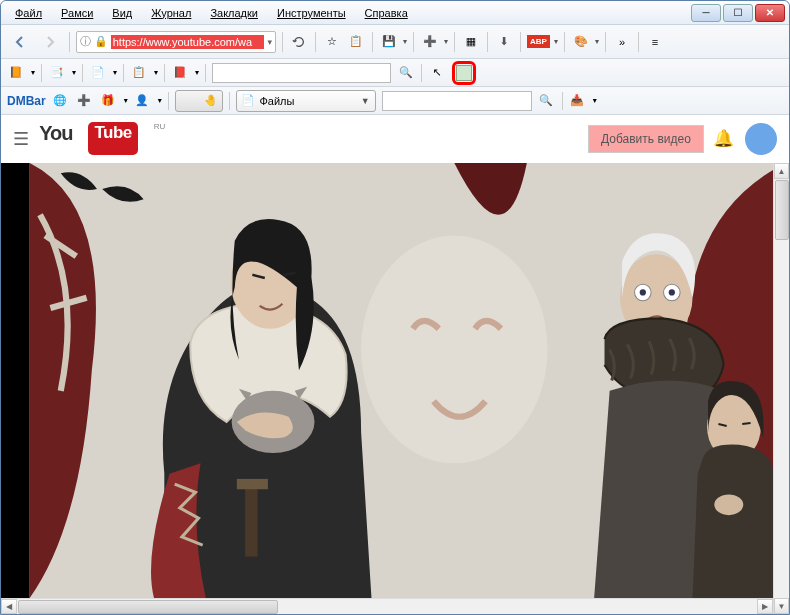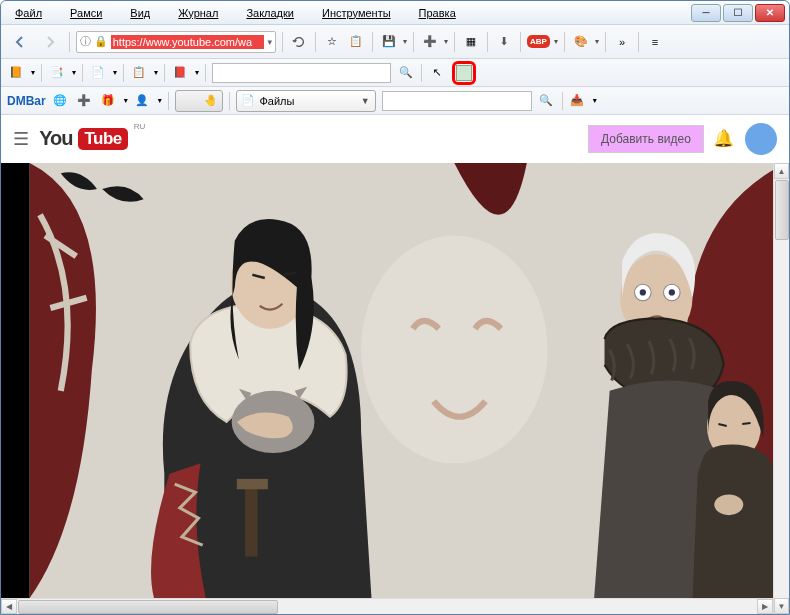--- a/index.html
+++ b/index.html
@@ -1,21 +1,21 @@
 <!DOCTYPE html>
 <html><head>
 <meta charset="utf-8">
 <style>
 * { margin: 0; padding: 0; box-sizing: border-box; }
 body { font-family: Tahoma, Arial, sans-serif; font-size: 11px; background: #fff; width: 790px; height: 615px; overflow: hidden; position: relative; }
 
 
 .window { border: 1px solid #5a7fa8; border-radius: 6px 6px 0 0; height: 615px; display: flex; flex-direction: column; background: #fff; }
 .titlebar { height: 24px; background: linear-gradient(#fdfdfe, #e8eef7); border-radius: 6px 6px 0 0; display: flex; align-items: center; padding: 0 4px; border-bottom: 1px solid #c8d3e0; }
-.menubar { display: flex; gap: 16px; padding-left: 4px; align-items: flex-end; }
+.menubar { display: flex; gap: 7px; padding-left: 4px; align-items: flex-end; }
 .menuitem { padding: 2px 6px; cursor: default; }
 .menuitem u { text-decoration: underline; }
 .win-controls { margin-left: auto; display: flex; gap: 2px; }
 .win-btn { width: 30px; height: 18px; border-radius: 3px; display: flex; align-items: center; justify-content: center; font-size: 10px; }
 .win-min { background: linear-gradient(#e8f0fb,#c5d8ef); border: 1px solid #8aa; }
 .win-max { background: linear-gradient(#e8f0fb,#c5d8ef); border: 1px solid #8aa; }
 .win-close { background: linear-gradient(#f08080,#d13c3c); border: 1px solid #a22; color: #fff; font-weight: bold; }
 
 
 .tabstrip { height: 28px; background: linear-gradient(#e9eff8,#dde7f3); display: flex; align-items: flex-end; padding: 0 6px; }
@@ -30,50 +30,50 @@
 
 .navbar { height: 34px; background: linear-gradient(#f8f9fb,#eef2f7); border-bottom: 1px solid #d0d7e0; display: flex; align-items: center; padding: 0 6px; gap: 4px; }
 .nav-icon { width: 26px; height: 24px; display: flex; align-items: center; justify-content: center; border-radius: 3px; color: #555; }
 .nav-icon svg { width: 16px; height: 16px; }
 .urlbox { flex: 0 0 200px; height: 22px; background: #fff; border: 1px solid #bbb; border-radius: 2px; display: flex; align-items: center; padding: 0 3px; gap: 3px; }
 .url-text { flex: 1; background: #ef4444; color: #fff; font-size: 11px; padding: 1px 2px; white-space: nowrap; overflow: hidden; }
 .url-dd { color: #666; font-size: 9px; }
 .nav-sep { width: 1px; height: 20px; background: #ccc; margin: 0 2px; }
 .tb-icon { width: 20px; height: 18px; display: flex; align-items: center; justify-content: center; }
 .tb-icon svg { width: 14px; height: 14px; }
-.abp { background: #d32; color: #fff; font-size: 8px; font-weight: bold; border-radius: 5px; padding: 2px 3px; }
+.abp { background: #d32; color: #fff; font-size: 8px; font-weight: bold; border-radius: 0; padding: 2px 3px; }
 
 
 .toolbar2 { height: 28px; background: linear-gradient(#f8f9fb,#eef2f7); border-bottom: 1px solid #d0d7e0; display: flex; align-items: center; padding: 0 6px; gap: 6px; }
 .toolbar3 { height: 28px; background: linear-gradient(#f8f9fb,#eef2f7); border-bottom: 1px solid #d0d7e0; display: flex; align-items: center; padding: 0 6px; gap: 6px; }
 .tb-small { width: 18px; height: 18px; display: flex; align-items: center; justify-content: center; }
 .tb-sep { width: 1px; height: 18px; background: #ccc; }
 .tb-input { height: 20px; border: 1px solid #bbb; background: #fff; flex: 0 0 150px; }
 .highlight-box { border: 3px solid #ff0000; border-radius: 6px; padding: 1px; }
 
 .dmbar { color: #1a5fb4; font-weight: bold; font-size: 12px; }
 .files-select { height: 22px; width: 140px; background: linear-gradient(#fff,#eee); border: 1px solid #aaa; border-radius: 3px; display: flex; align-items: center; padding: 0 5px; gap: 4px; font-size: 11px; }
 .files-select .dd { margin-left: auto; font-size: 9px; color: #555; }
 .gray-box { height: 22px; width: 48px; background: linear-gradient(#f5f5f5,#e0e0e0); border: 1px solid #aaa; border-radius: 3px; display: flex; align-items: center; justify-content: flex-end; padding-right: 4px; }
 .search-box-tb { height: 20px; width: 150px; border: 1px solid #bbb; background: #fff; }
 
 
 .yt-header { height: 48px; background: #fff; display: flex; align-items: center; padding: 0 12px; gap: 10px; border-bottom: 1px solid #fff; }
 .yt-menu { font-size: 18px; color: #666; }
-.yt-logo { display: flex; align-items: center; gap: 6px; }
+.yt-logo { display: flex; gap: 16px; }
 .yt-you { font-size: 20px; font-weight: bold; color: #333; letter-spacing: -1px; }
 .yt-tube { background: #cc181e; color: #fff; font-size: 17px; font-weight: bold; padding: 1px 6px; border-radius: 5px; letter-spacing: -0.5px; }
 .yt-ru { font-size: 8px; color: #888; margin-bottom: 24px; }
 .yt-search-wrap { display: flex; margin-left: 60px; }
 .yt-search { width: 190px; height: 28px; border: 1px solid #ccc; padding: 0 8px; font-size: 13px; background: #fff; }
 .yt-search::placeholder { color: #999; }
 .yt-keyboard { color: #888; margin-left: -25px; margin-top: 6px; font-size: 14px; pointer-events: none; }
 .yt-search-btn { width: 60px; height: 28px; background: #f8f8f8; border: 1px solid #ccc; border-left: none; display: flex; align-items: center; justify-content: center; color: #888; }
 .yt-spacer { flex: 1; }
-.yt-upload-btn { height: 28px; padding: 0 12px; border: 1px solid #ccc; background: #f0abfc; font-size: 12px; color: #555; display: flex; align-items: center; }
+.yt-upload-btn { height: 28px; padding: 0 12px; border: 1px solid #ccc; background: #fca5a5; font-size: 12px; color: #555; display: flex; align-items: center; }
 .yt-bell { font-size: 17px; color: #888; }
 .yt-avatar { width: 32px; height: 32px; border-radius: 50%; background: #6aa6e8; }
 
 
 .content-area { flex: 1; display: flex; overflow: hidden; position: relative; }
 .scrollbar-right { width: 16px; background: #f0f0f0; border-left: 1px solid #ddd; display: flex; flex-direction: column; }
 .scroll-btn { height: 16px; background: linear-gradient(#fefefe,#e5e5e5); border: 1px solid #ccc; display: flex; align-items: center; justify-content: center; font-size: 8px; color: #666; }
 .scroll-thumb { width: 14px; height: 60px; background: linear-gradient(90deg,#e8e8e8,#d0d0d0); border: 1px solid #bbb; border-radius: 2px; margin: 1px auto; }
 .scroll-track { flex: 1; }
 .scrollbar-bottom { height: 16px; background: #f0f0f0; border-top: 1px solid #ddd; display: flex; position: absolute; bottom: 0; left: 0; right: 16px; }
@@ -90,21 +90,21 @@
 <div class="window">
 
   <div class="titlebar">
     <div class="menubar">
       <div class="menuitem"><u>Файл</u></div>
       <div class="menuitem"><u>Рамси</u></div>
       <div class="menuitem"><u>Вид</u></div>
       <div class="menuitem"><u>Журнал</u></div>
       <div class="menuitem"><u>Закладки</u></div>
       <div class="menuitem"><u>Инструменты</u></div>
-      <div class="menuitem"><u>Правка</u></div>
+      <div class="menuitem"><u>Справка</u></div>
     </div>
     <div class="win-controls">
       <div class="win-btn win-min">─</div>
       <div class="win-btn win-max">☐</div>
       <div class="win-btn win-close">✕</div>
     </div>
   </div>
 
 
   <div class="navbar">

